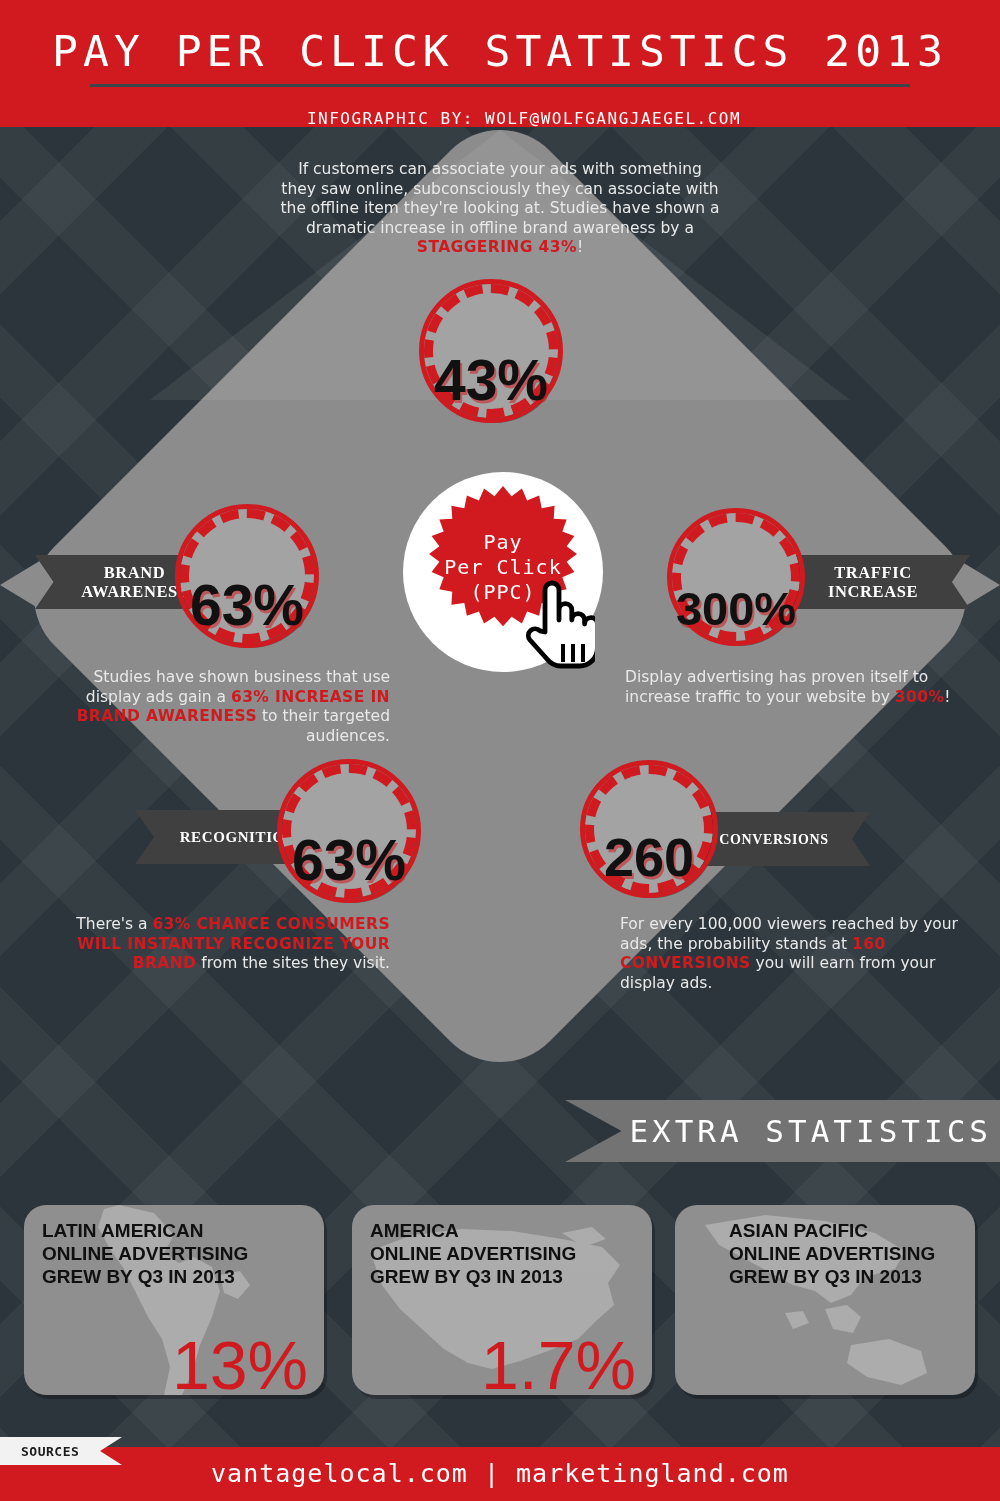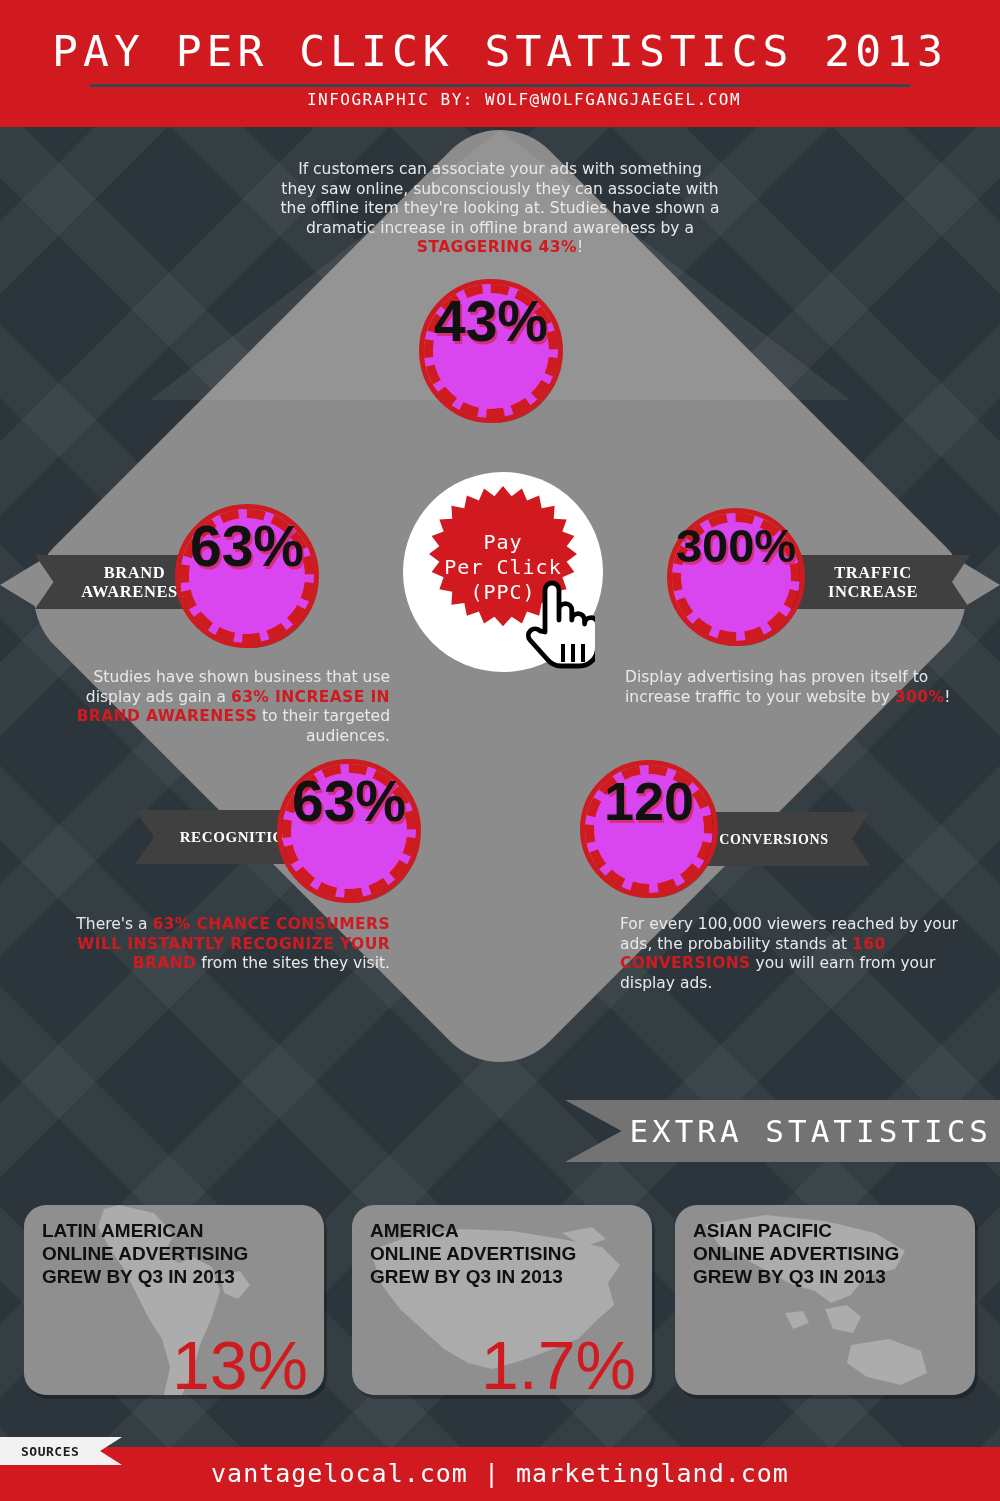--- a/index.html
+++ b/index.html
@@ -50,21 +50,21 @@
     font-weight:400;
     letter-spacing:5px;
   }
   #header .rule {
     width:820px; height:3px; background:#3a464c;
     margin:8px auto 0 auto;
   }
   #header .by {
     text-align:center; color:#ffffff;
     font-family:"DejaVu Sans Mono", monospace;
-    font-size:16px; letter-spacing:1.5px; margin-top:3px;padding-left:48px;
+    font-size:16px; letter-spacing:1.5px; margin-top:22px;padding-left:48px;
   }
 
   
   .para {
     position:absolute; z-index:20;
     color:#e9e9e9;
     font-size:15.5px;
     line-height:19.5px;
     font-family:"DejaVu Sans", sans-serif;
   }
@@ -73,23 +73,23 @@
   #p-top   { left:280px; top:160px; width:440px; text-align:center; }
   #p-brand { left:35px;  top:668px; width:355px; text-align:right; }
   #p-traf  { left:625px; top:668px; width:350px; text-align:left; }
   #p-recog { left:40px;  top:915px; width:350px; text-align:right; }
   #p-conv  { left:620px; top:915px; width:350px; text-align:left; }
 
   
   .circle {
     position:absolute; z-index:22;
     border-radius:50%;
-    background:#d946ef;
+    background:#a3a3a3;
     border:9px dashed #cf1b20;
-    display:flex; align-items:flex-start; justify-content:center;
+    display:flex; align-items:flex-end; justify-content:center;
     box-shadow:3px 5px 0 rgba(0,0,0,0.35);
   }
   .circle::before{
     content:""; position:absolute; inset:-14px;
     border-radius:50%; border:5px solid #cf1b20; z-index:-1;
   }
   .circle .num {
     font-family:"Liberation Sans", sans-serif;
     font-weight:bold; color:#111111;
     text-shadow:2px 3px 0 rgba(207,27,32,0.55);
@@ -165,21 +165,21 @@
   }
 
   
   .card {
     position:absolute; top:1205px; width:300px; height:190px; z-index:20;
     background:#8f8f8f; border-radius:22px; overflow:hidden;
     box-shadow:3px 4px 0 rgba(0,0,0,0.25);
   }
   #card-0 { left:24px; }
   #card-1 { left:352px; }
-  #card-2 { left:675px; }
+  #card-2 { left:675px;padding-left:36px; }
   .card .map { position:absolute; inset:0; opacity:.40; }
   .card .heading {
     position:relative; z-index:2;
     padding:14px 0 0 18px;
     color:#101010; font-weight:bold;
     font-size:19px; line-height:23px;
     font-family:"Liberation Sans", sans-serif;
   }
   .card .value {
     position:absolute; right:16px; bottom:-4px; z-index:3;
@@ -240,21 +240,21 @@
 
 <div class="circle" id="c300">
   <span class="num">300%</span>
 </div>
 
 <div class="circle" id="c63b">
   <span class="num">63%</span>
 </div>
 
 <div class="circle" id="c160">
-  <span class="num">120</span>
+  <span class="num">260</span>
 </div>
 
 <div class="ribbon rb-left" id="rb-brand">
   <div>
     <span>BRAND</span>
     <span>AWARENESS</span>
   </div>
 </div>
 
 <div class="ribbon rb-right" id="rb-traf">

